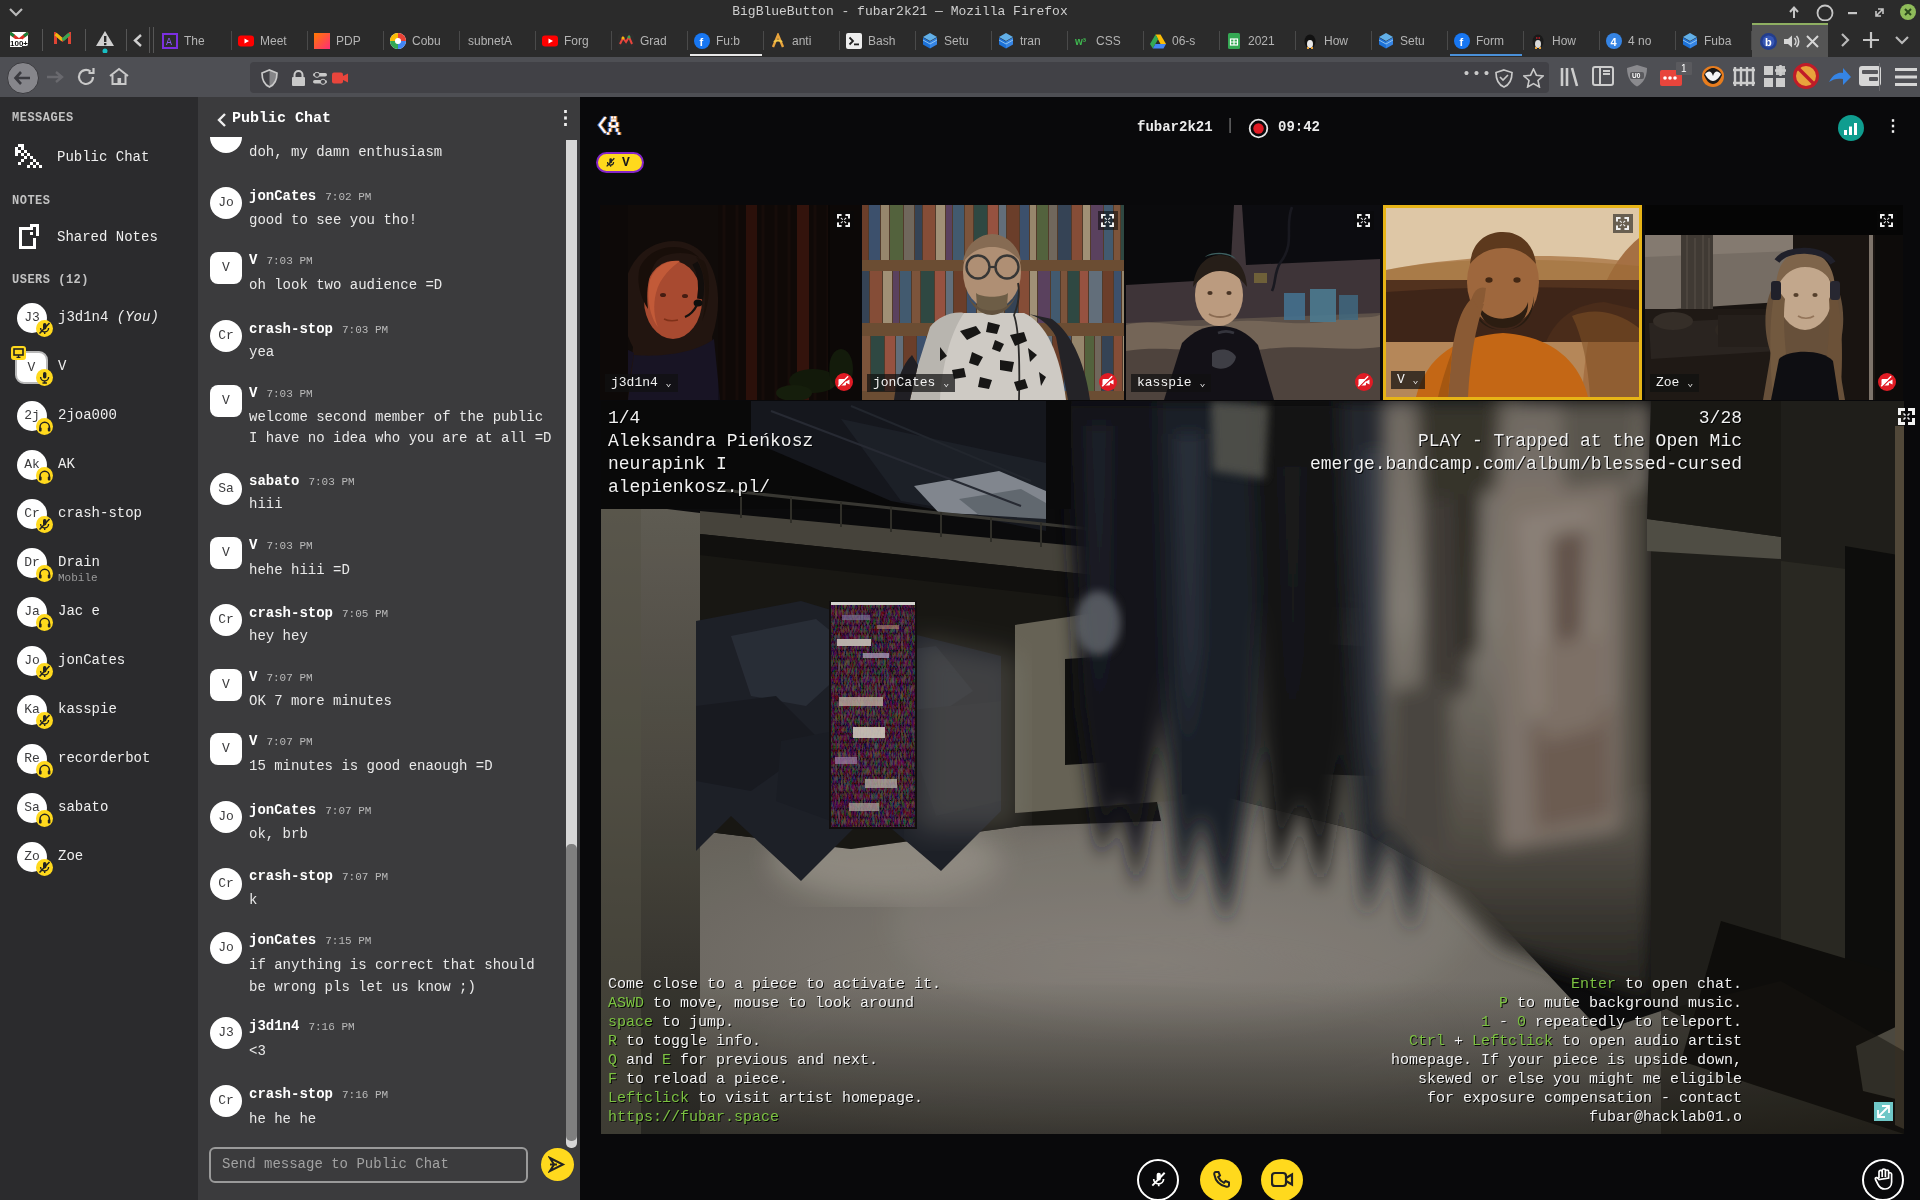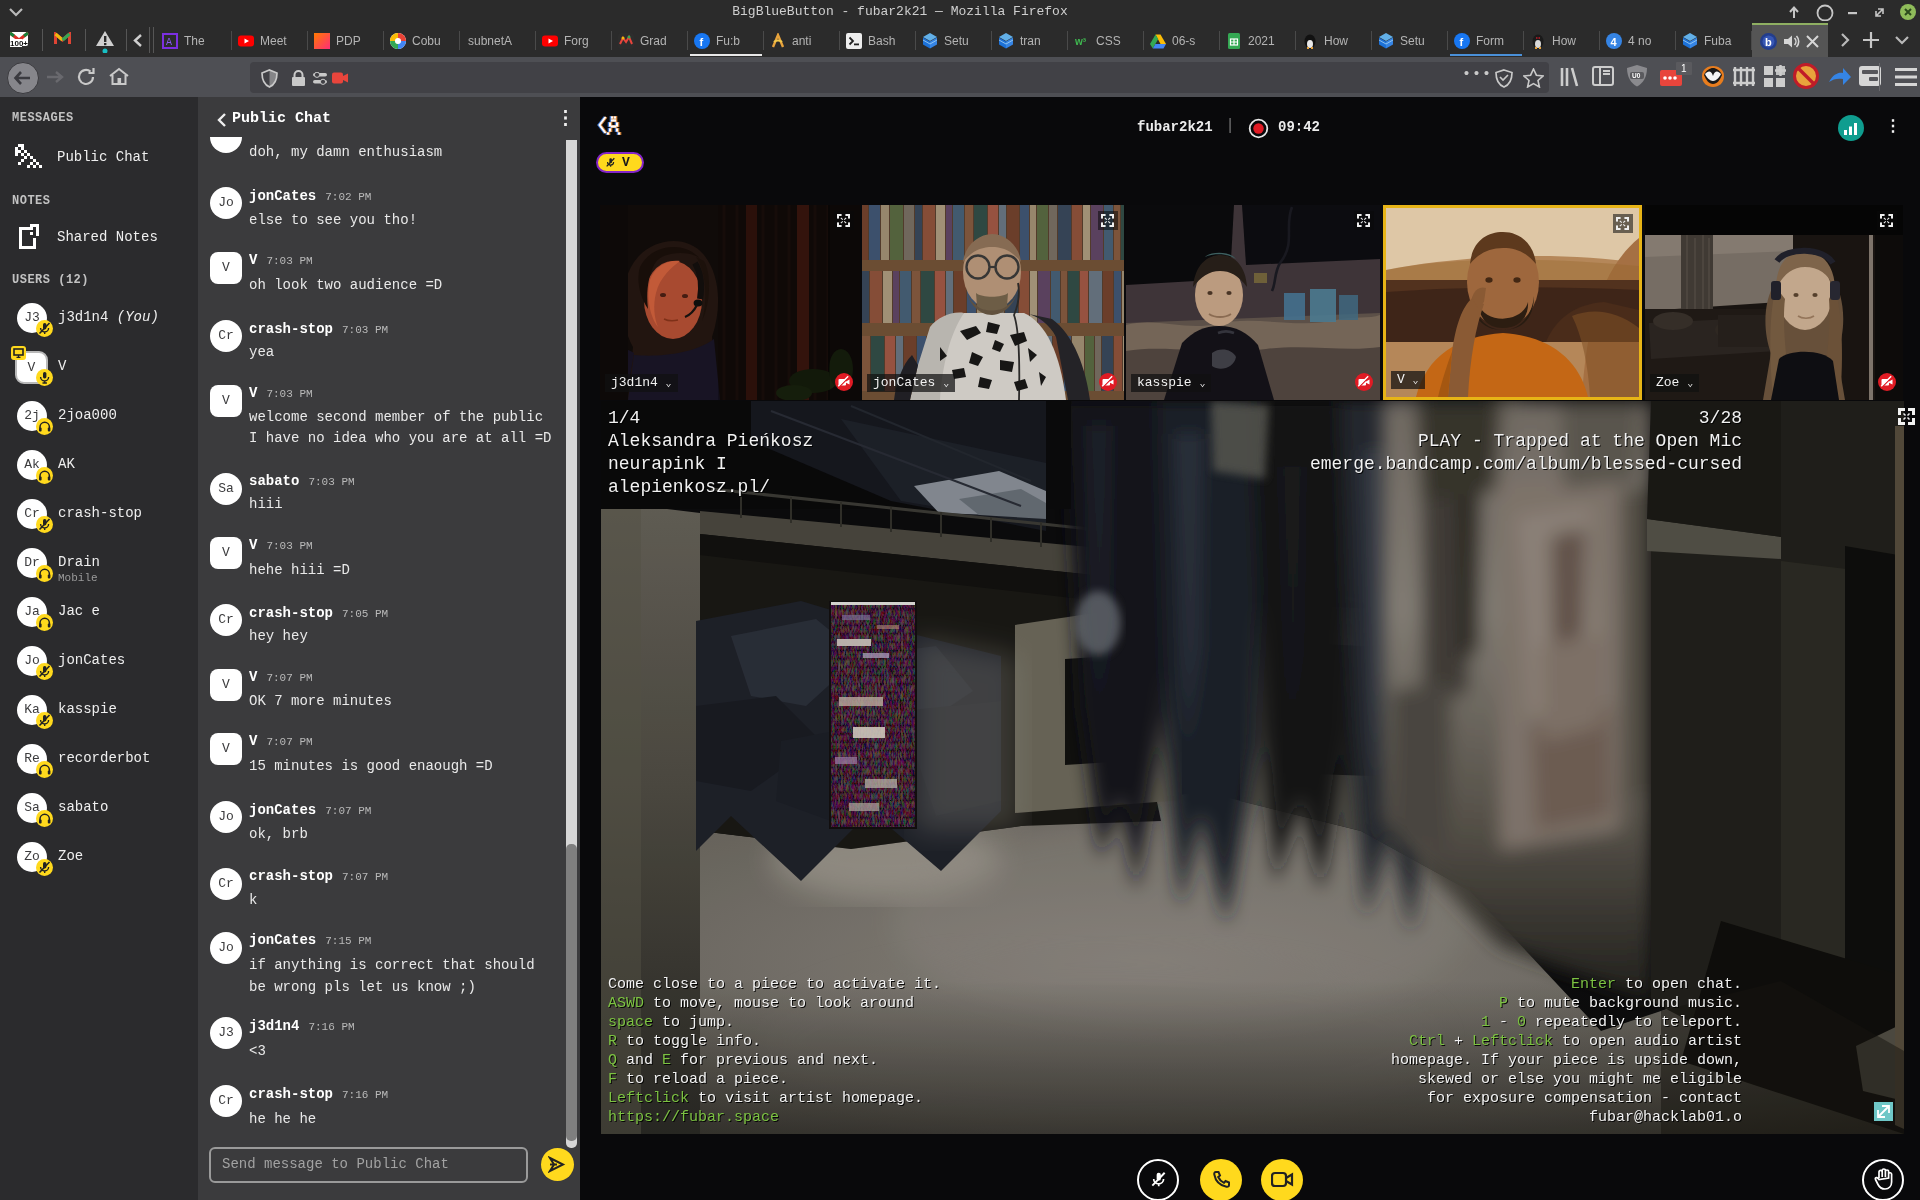--- a/index.html
+++ b/index.html
@@ -554,21 +554,21 @@
     <svg class="abs" style="left:17px;top:15px" width="12" height="16">
         <path d="M10 2 L4 8 L10 14" stroke="#efefef" stroke-width="2.4" fill="none"></path>
       </svg>
     <div class="abs" style="left:34px;top:13px;color:#fff;font-weight:bold;font-size:15px">Public Chat</div>
     <div class="abs" style="left:358px;top:9px;color:#efefef;font-size:19px;font-weight:bold;letter-spacing:0">⋮</div>
     <div id="cmsgs" class="abs" style="left:0;top:40px;width:400px;height:1004px;overflow:hidden">
         <div class="cav" style="top:-16px;left:12px"></div>
         <div class="cmsg" style="top:7px">doh, my damn enthusiasm</div>
         <div class="cav" style="top:50px">Jo</div>
         <div class="cname" style="top:51px">jonCates<span class="ctime">7:02 PM</span></div>
-        <div class="cmsg" style="top:75px">else to see you tho!</div>
+        <div class="cmsg" style="top:75px">good to see you tho!</div>
         <div class="cav cavsq" style="top:115px">V</div>
         <div class="cname" style="top:115px">V<span class="ctime">7:03 PM</span></div>
         <div class="cmsg" style="top:140px">oh look two audience =D</div>
         <div class="cav" style="top:183px">Cr</div>
         <div class="cname" style="top:184px">crash-stop<span class="ctime">7:03 PM</span></div>
         <div class="cmsg" style="top:207px">yea</div>
         <div class="cav cavsq" style="top:248px">V</div>
         <div class="cname" style="top:248px">V<span class="ctime">7:03 PM</span></div>
         <div class="cmsg" style="top:272px">welcome second member of the public</div>
         <div class="cmsg" style="top:293px">I have no idea who you are at all =D</div>

